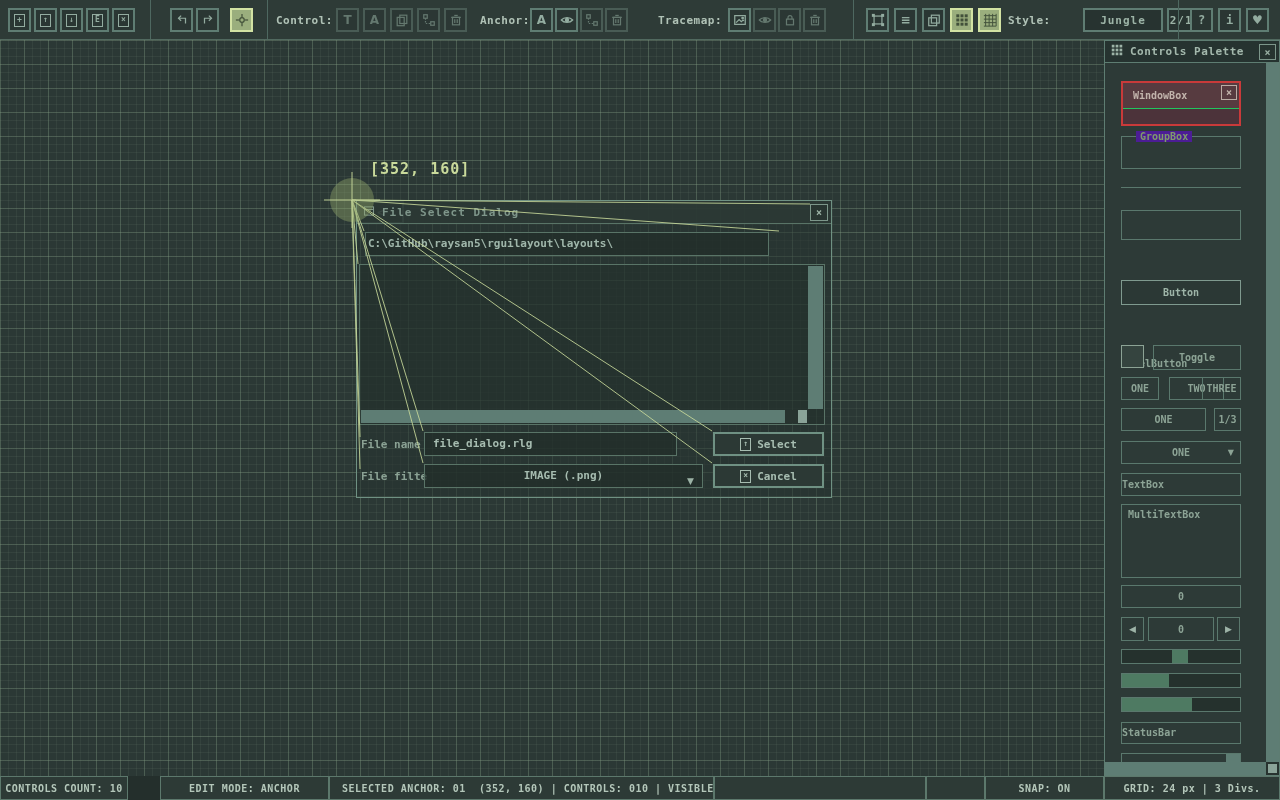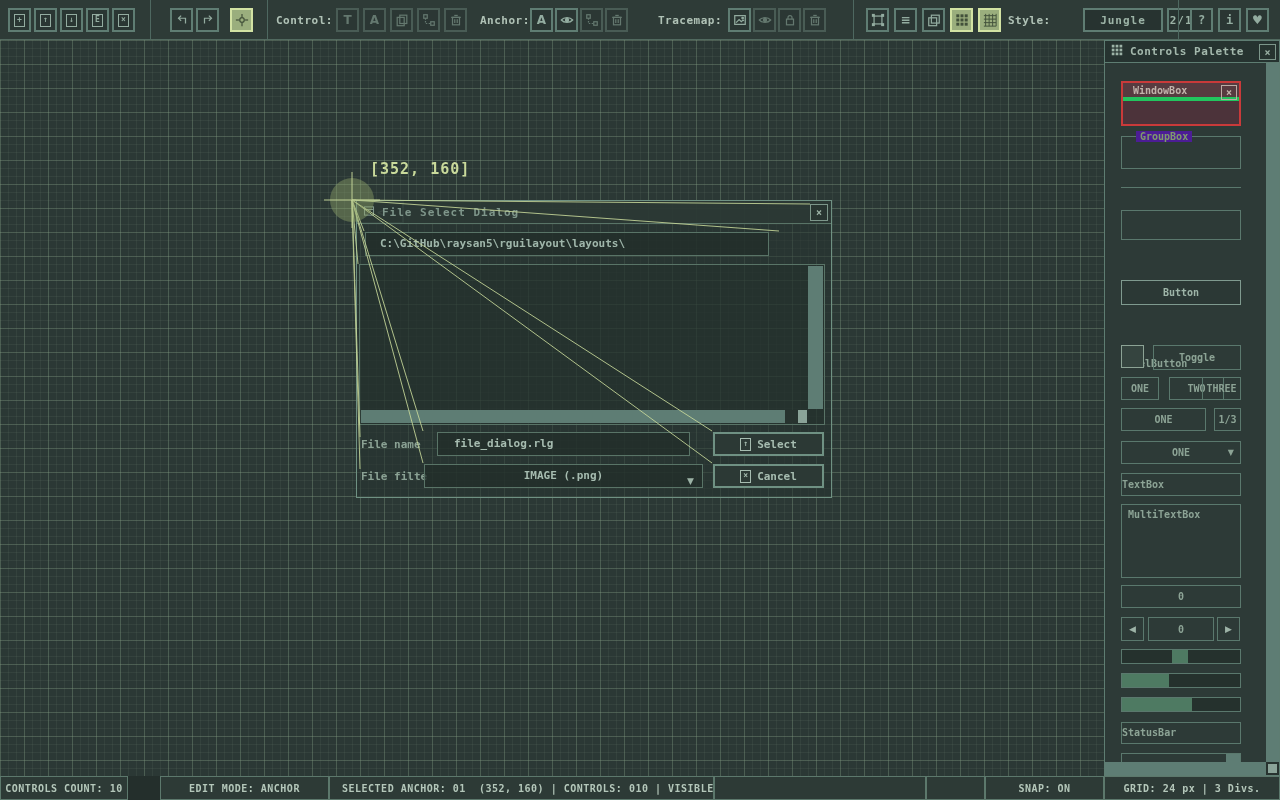--- a/index.html
+++ b/index.html
@@ -69,33 +69,33 @@
   }
   #dialog .titlebar .w-ic { margin-left:6px; color:#7e968a; }
   #dialog .titlebar .w-title { margin-left:7px; color:#7e968a; letter-spacing:1px; }
   .xbtn {
     width:18px; height:17px; border:1px solid #7c968a; color:#9cb3a6;
     display:flex; align-items:center; justify-content:center; font-size:10px;
     background:rgba(40,53,48,0.7); cursor:pointer;
   }
   #dialog .titlebar .xbtn { position:absolute; right:3px; top:3px; }
   .dctl { position:absolute; border:1px solid #597467; background:rgba(33,45,41,0.75); color:#9fb6aa; }
-  #dlg-path { left:8px; top:31px; width:404px; height:24px; line-height:22px; padding-left:14px; }
+  #dlg-path { left:8px; top:31px; width:404px; height:24px; line-height:22px; padding-left:2px; }
   #dlg-back {
     left:421px; top:31px; width:47px; height:23px;
     border:2px solid #6f9183; background:#232f2b;
     display:flex; align-items:center; justify-content:center; cursor:pointer;
   }
   #dlg-list { left:2px; top:63px; width:466px; height:161px; background:rgba(34,47,43,0.45); }
   #dlg-list .vscroll { position:absolute; right:1px; top:1px; width:15px; bottom:15px; background:#5e7d74; }
   #dlg-list .hscroll { position:absolute; left:1px; bottom:1px; right:17px; height:13px; background:#5e7d74; }
   #dlg-list .hscroll .notch { position:absolute; right:9px; top:0; bottom:0; width:13px; background:#27332f; }
   #dlg-list .hscroll .handle { position:absolute; right:0; top:0; bottom:0; width:9px; background:#8aa398; }
   .dlabel { position:absolute; color:#8ba294; }
-  #dlg-fname { left:80px; top:231px; width:253px; height:24px; line-height:22px; padding-left:16px; color:#a6bcb0; }
+  #dlg-fname { left:67px; top:231px; width:253px; height:24px; line-height:22px; padding-left:8px; color:#a6bcb0; }
   #dlg-filter { left:67px; top:263px; width:279px; height:24px; line-height:22px; text-align:center; color:#a6bcb0; }
   #dlg-filter .arrow { position:absolute; right:8px; top:5px; font-size:9px; color:#9cb3a6; }
   .dbtn {
     position:absolute; width:111px; height:24px;
     border:2px solid #6f9183; background:#2c3935; color:#a6bcb0;
     display:flex; align-items:center; justify-content:center; gap:6px; cursor:pointer;
   }
 
   
   #overlay { position:absolute; left:0; top:0; width:1280px; height:800px; z-index:3; pointer-events:none; }
@@ -120,21 +120,21 @@
   #palette .vscroll { position:absolute; right:0; top:22px; bottom:13px; width:13px; background:#5e7d74; }
   #palette .hscroll { position:absolute; left:0; bottom:0; right:13px; height:13px; background:#5e7d74; }
   #palette .corner { position:absolute; right:0; bottom:0; width:13px; height:13px; background:#27332f;
     display:flex; align-items:center; justify-content:center; }
   #palette .corner .sq { width:9px; height:9px; background:#8aa398; }
 
   .pitem { position:absolute; left:16px; width:120px; border:1px solid #5a786d; color:#8ca395; cursor:pointer; }
   .ptext { position:absolute; left:16px; color:#8ca395; cursor:pointer; }
 
   #p-windowbox { top:40px; height:45px; border:2px solid #c93a3a; background:#4c333a; color:#c2b4ac; }
-  #p-windowbox .wb-bar { position:absolute; left:0; top:0; right:0; height:18px; background:#573b40; border-bottom:4px solid #22c55e;
+  #p-windowbox .wb-bar { position:absolute; left:0; top:0; right:0; height:26px; background:#573b40; border-bottom:1px solid #22c55e;
      display:flex; align-items:center; }
   #p-windowbox .wb-t { margin-left:10px; }
   #p-windowbox .xbtn { position:absolute; right:2px; top:2px; width:16px; height:15px; border-color:#b9aca4; color:#c2b4ac; background:transparent; }
 
   #p-groupbox { top:95px; height:33px; }
   #p-groupbox .legend { position:absolute; left:14px; top:-6px; background:#4c1d95; padding:0 4px; color:#7f9a6d; }
   #p-line { top:146px; height:1px; background:#5a786d; border:none; }
   #p-panel { top:169px; height:30px; }
   #p-label { top:253px; }
   #p-button { top:239px; height:25px; display:flex; align-items:center; justify-content:center; background:#2b3835; color:#9eb5a8; border-color:#7f9a8f; }

